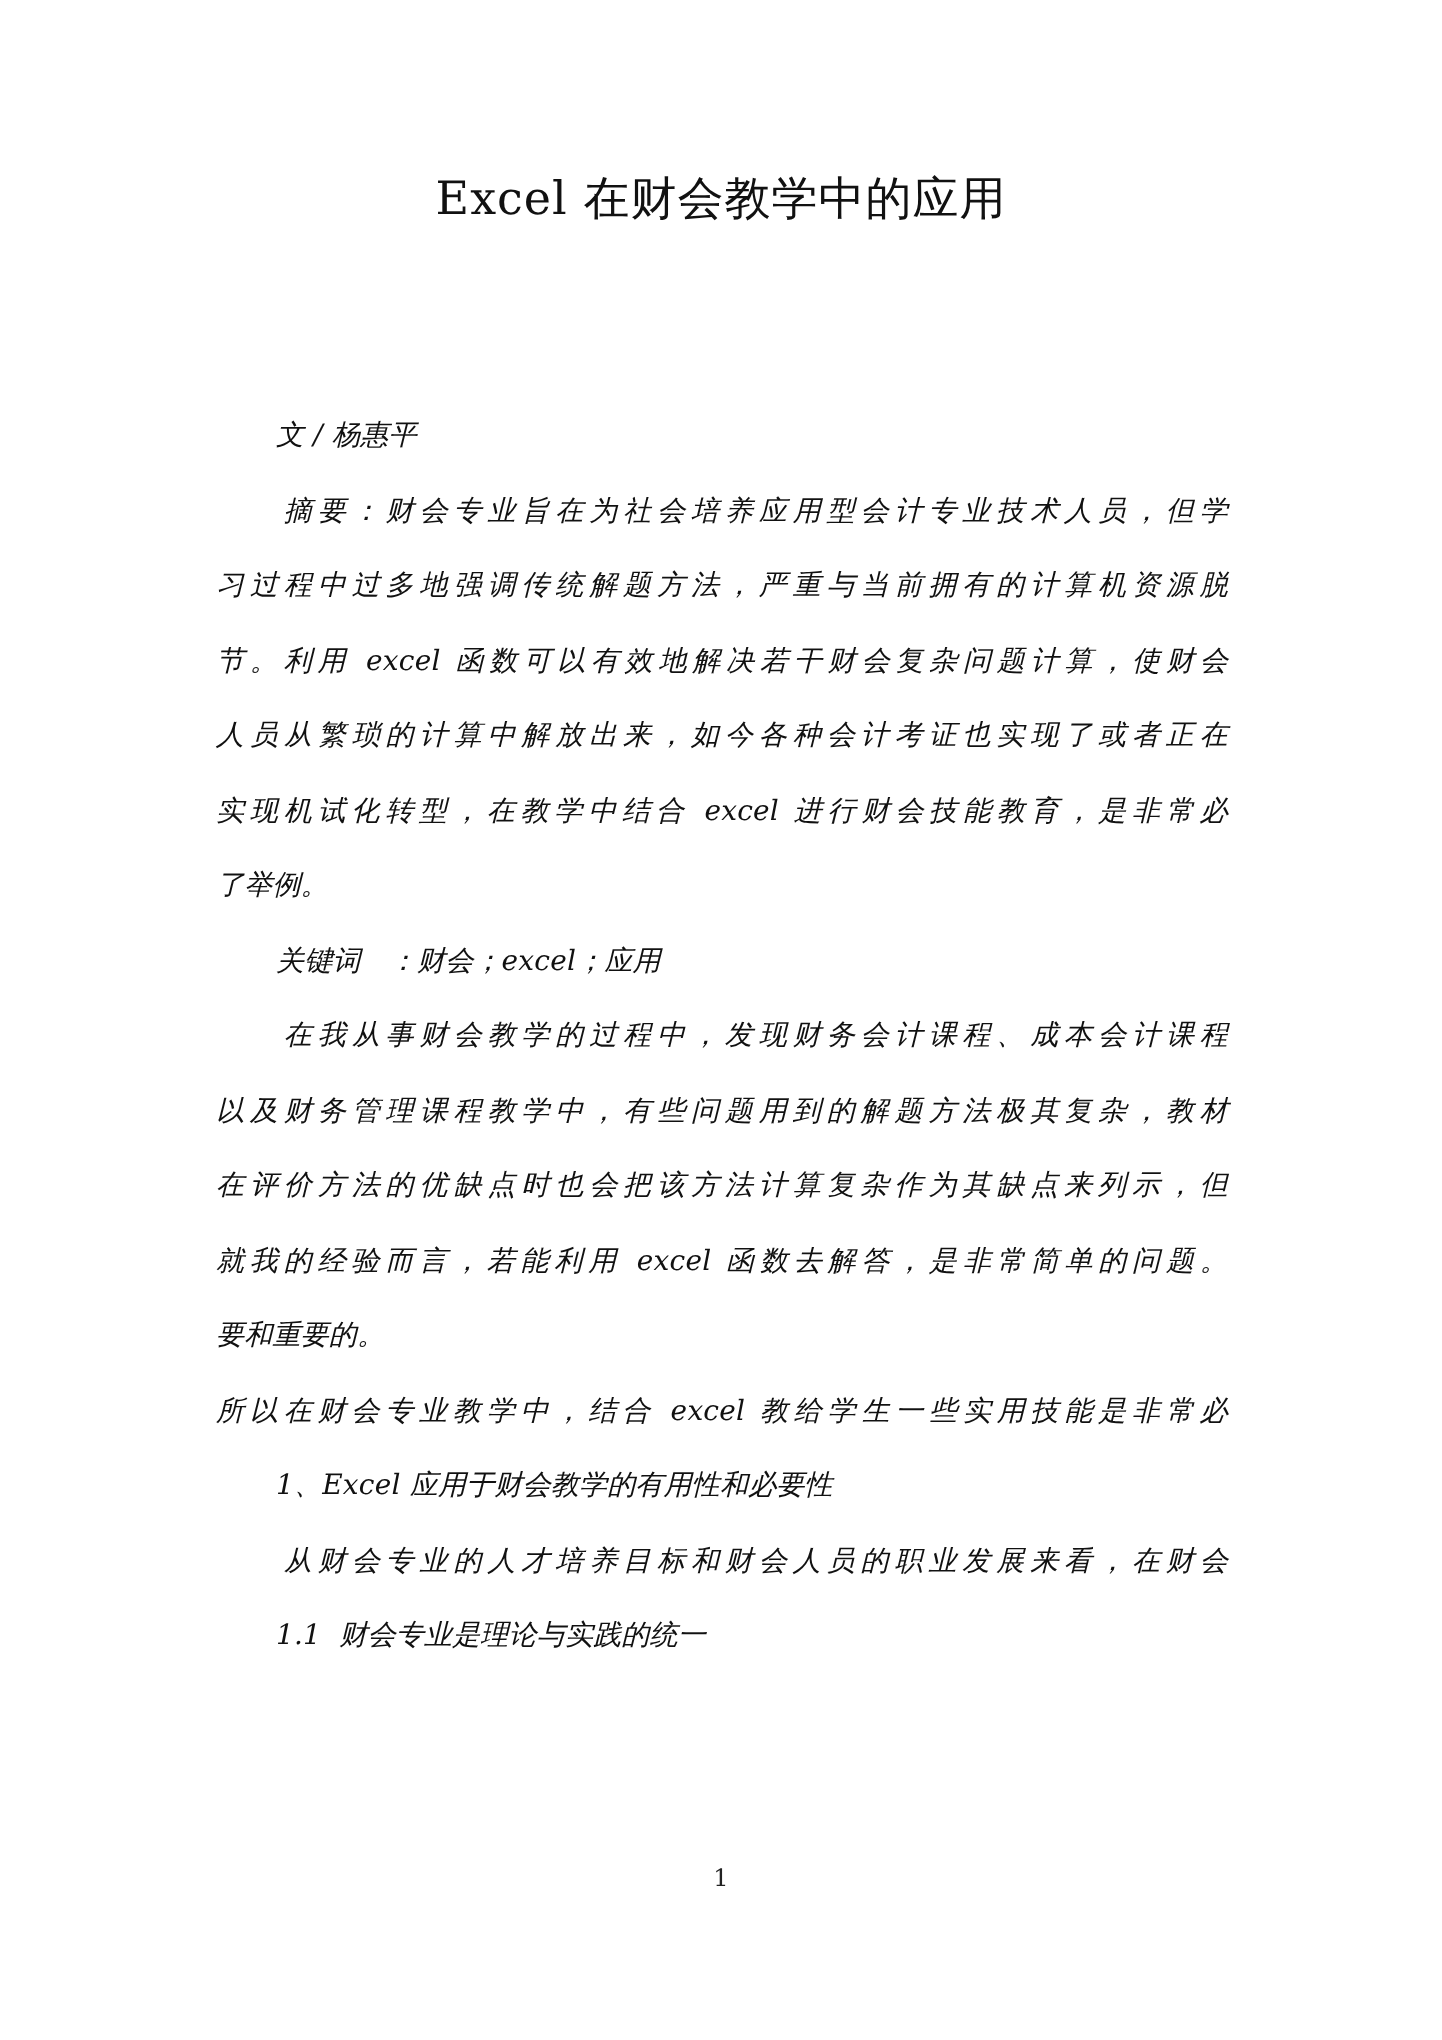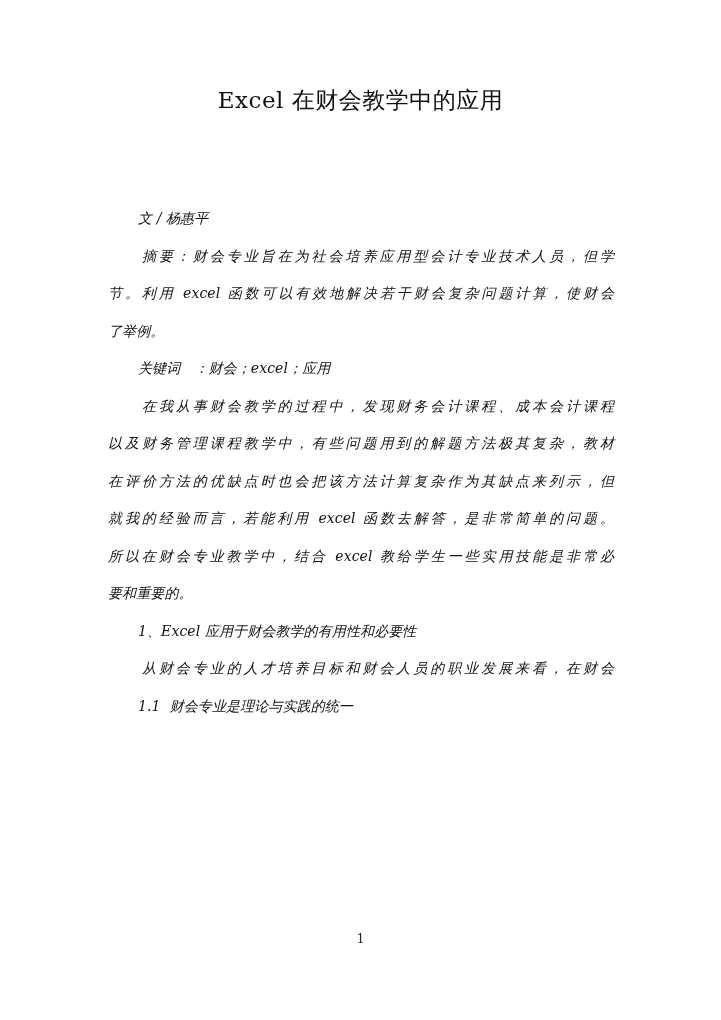--- a/index.html
+++ b/index.html
@@ -85,33 +85,36 @@
 <div class="page">
 
   <div class="doc-title">Excel 在财会教学中的应用</div>
 
   <div class="body-col">
 
     <div class="line indent">文 / 杨惠平</div>
 
     <div>
       <div class="line just">　　摘要：财会专业旨在为社会培养应用型会计专业技术人员，但学</div>
+      <div class="line just">习过程中过多地强调传统解题方法，严重与当前拥有的计算机资源脱</div>
       <div class="line just">节。利用 excel 函数可以有效地解决若干财会复杂问题计算，使财会</div>
+      <div class="line just">人员从繁琐的计算中解放出来，如今各种会计考证也实现了或者正在</div>
+      <div class="line just">实现机试化转型，在教学中结合 excel 进行财会技能教育，是非常必</div>
       <div class="line just last">了举例。</div>
     </div>
 
     <div class="line indent">关键词　：财会；excel；应用</div>
 
     <div>
       <div class="line just">　　在我从事财会教学的过程中，发现财务会计课程、成本会计课程</div>
       <div class="line just">以及财务管理课程教学中，有些问题用到的解题方法极其复杂，教材</div>
       <div class="line just">在评价方法的优缺点时也会把该方法计算复杂作为其缺点来列示，但</div>
       <div class="line just">就我的经验而言，若能利用 excel 函数去解答，是非常简单的问题。</div>
+      <div class="line just last">要和重要的。</div>
       <div class="line just">所以在财会专业教学中，结合 excel 教给学生一些实用技能是非常必</div>
-      <div class="line just last">要和重要的。</div>
     </div>
 
     <div class="line indent">1、Excel 应用于财会教学的有用性和必要性</div>
 
     <div>
       <div class="line just">　　从财会专业的人才培养目标和财会人员的职业发展来看，在财会</div>
     </div>
 
     <div class="line indent">1.1  财会专业是理论与实践的统一</div>
 

